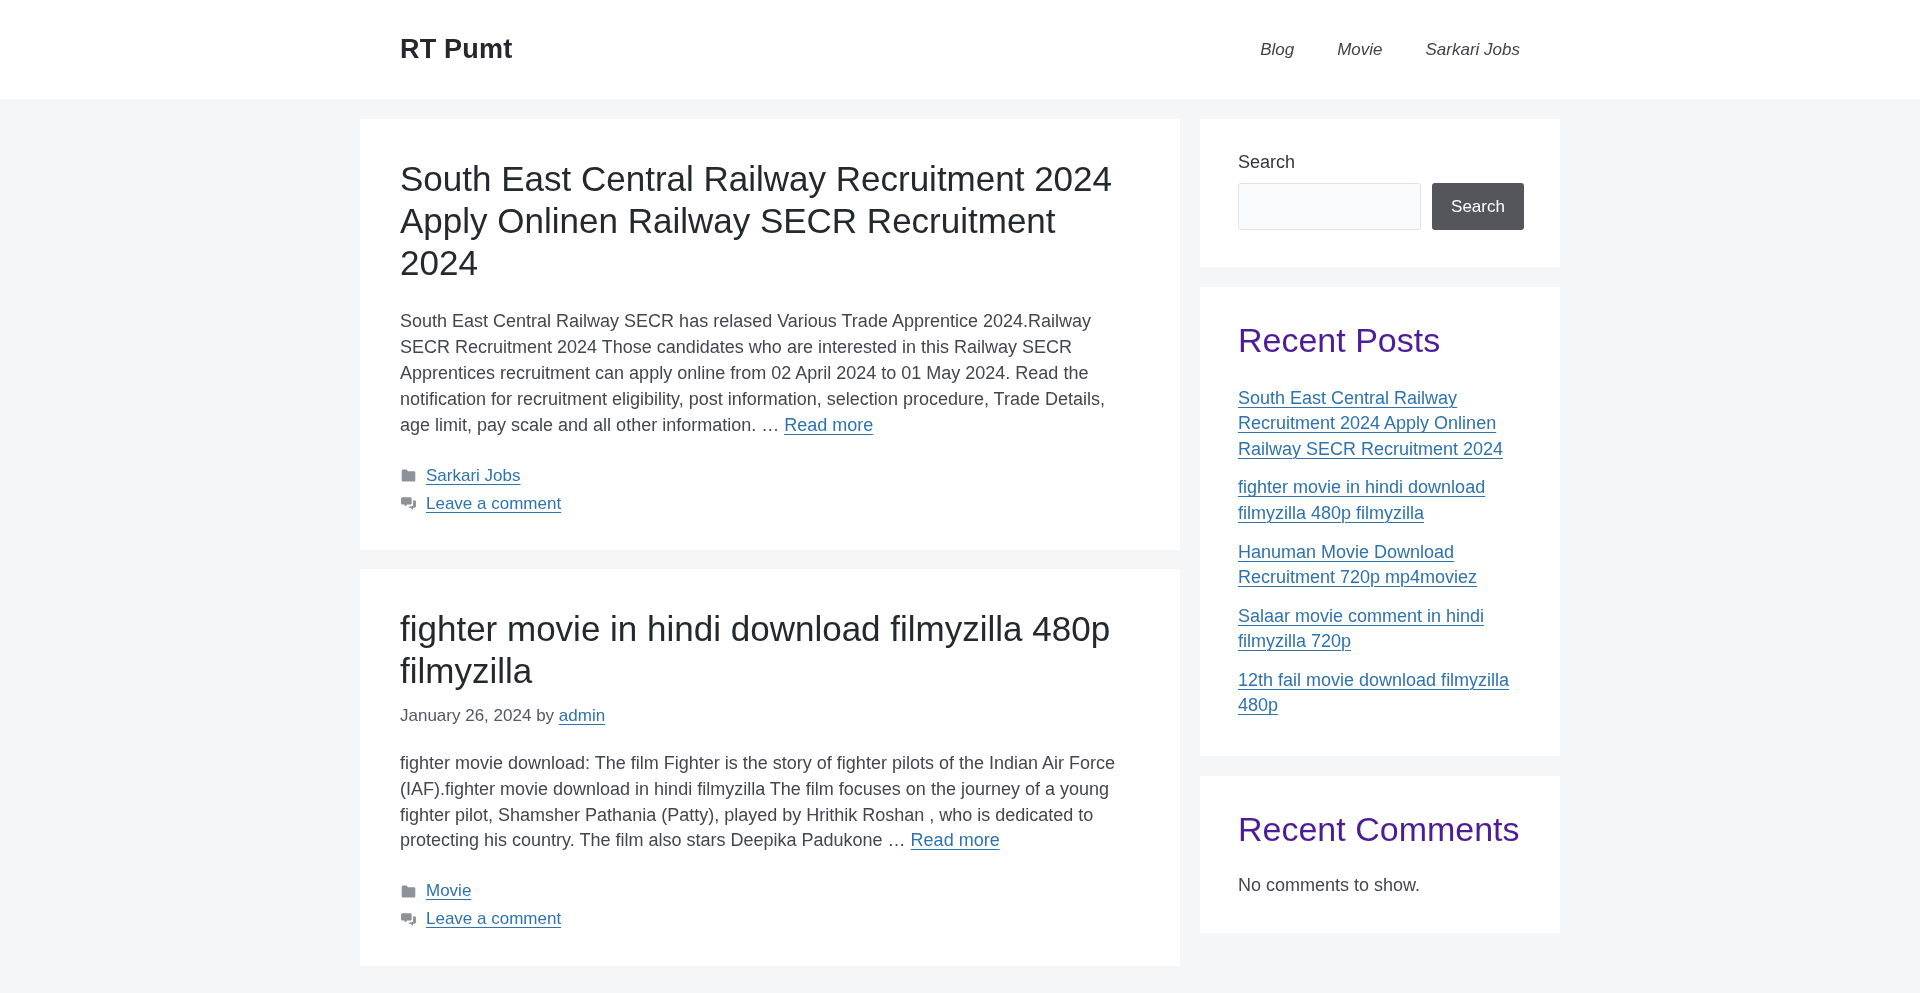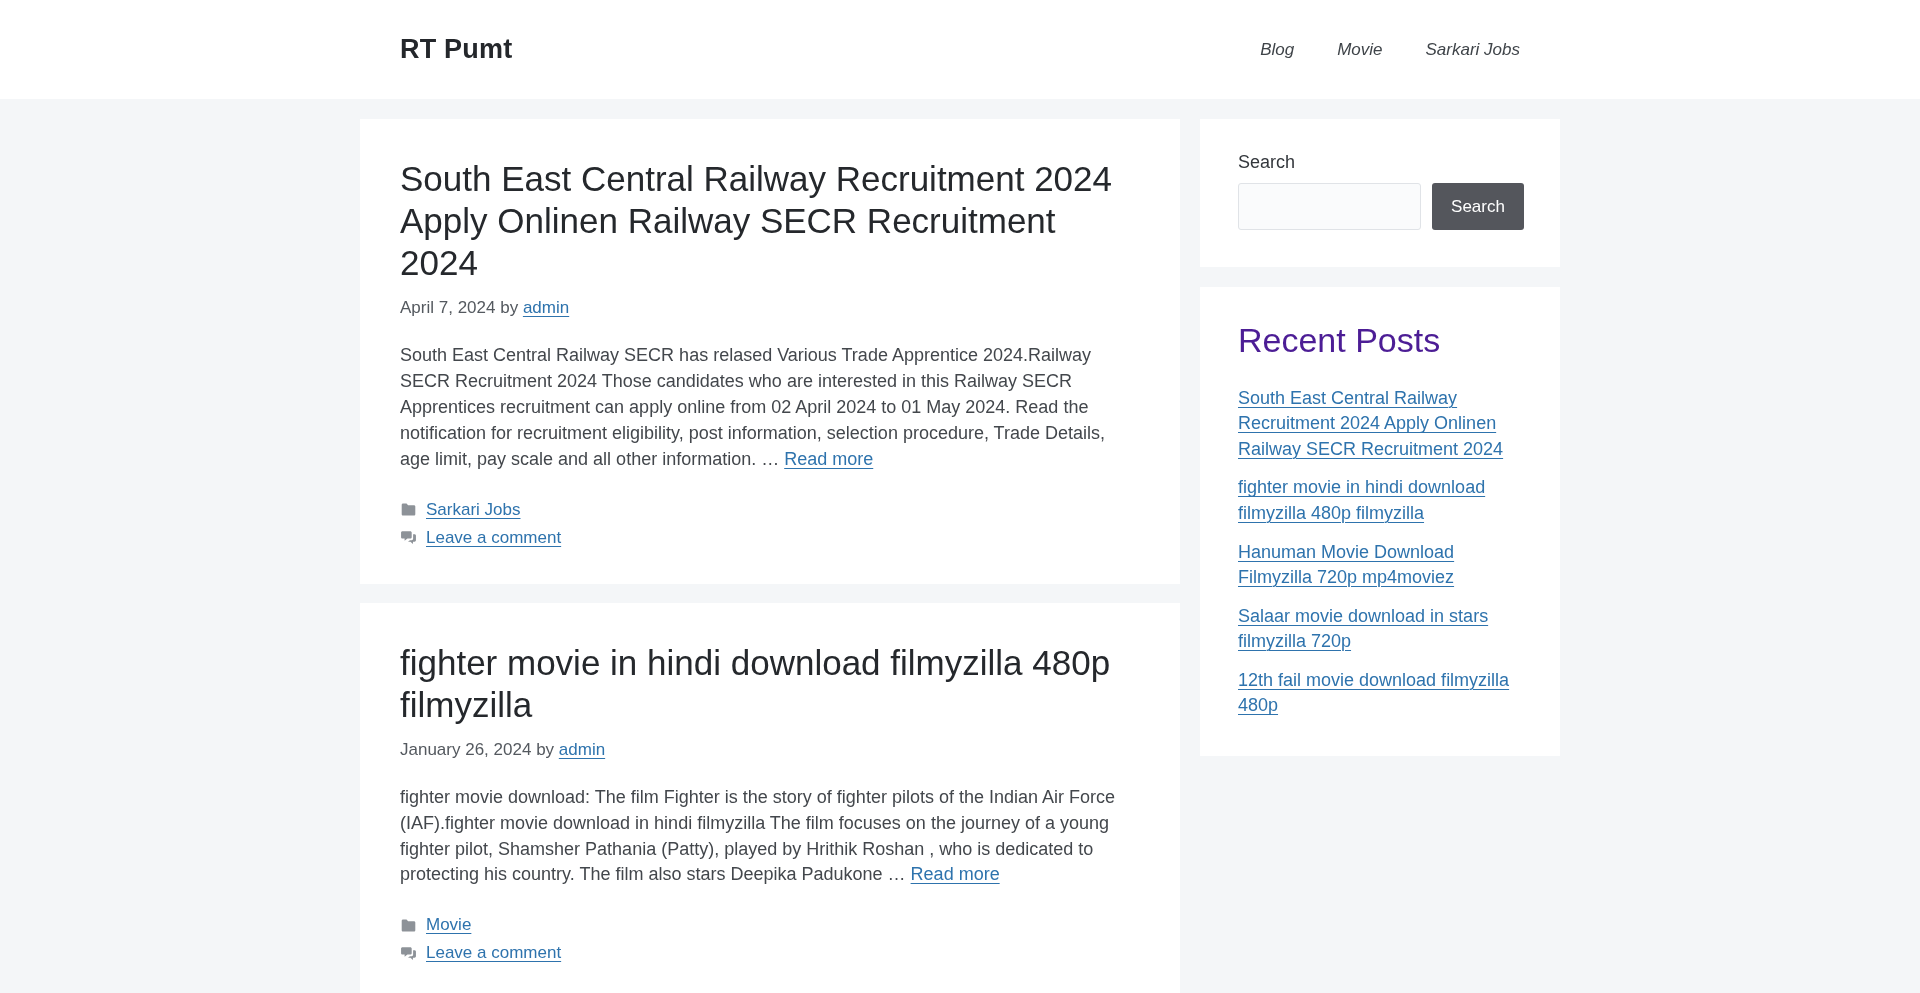--- a/index.html
+++ b/index.html
@@ -167,25 +167,20 @@
     </nav>
   </div>
 </header>
 
 <div class="container content">
 
   <main>
 
     <article class="post-card">
       <h2 class="entry-title">South East Central Railway Recruitment 2024 Apply Onlinen Railway SECR Recruitment 2024</h2>
-      <div class="entry-meta">
-        <span>April 7, 2024</span>
-        <span>by</span>
-        <a class="link">admin</a>
-      </div>
       <p class="entry-excerpt">
         <span>South East Central Railway SECR has relased Various Trade Apprentice 2024.Railway SECR Recruitment 2024 Those candidates who are interested in this Railway SECR Apprentices recruitment can apply online from 02 April 2024 to 01 May 2024. Read the notification for recruitment eligibility, post information, selection procedure, Trade Details, age limit, pay scale and all other information. …</span>
         <a class="link">Read more</a>
       </p>
       <footer class="entry-footer">
         <div class="meta-row">
           <span class="icon">
             <svg viewBox="0 0 20 20">
                 <path d="M2 4.5c0-.8.7-1.5 1.5-1.5h4.2l1.8 2h7c.8 0 1.5.7 1.5 1.5v9c0 .8-.7 1.5-1.5 1.5h-13C2.7 17 2 16.3 2 15.5v-11z"></path>
               </svg>
@@ -246,21 +241,25 @@
         <input type="text" class="search-input" value="" style="">
         <button class="search-button">Search</button>
       </div>
     </section>
 
     <section class="widget">
       <h2 class="widget-title">Recent Posts</h2>
       <ul class="recent-posts-list">
         <li><a class="link">South East Central Railway Recruitment 2024 Apply Onlinen Railway SECR Recruitment 2024</a></li>
         <li><a class="link">fighter movie in hindi download filmyzilla 480p filmyzilla</a></li>
-        <li><a class="link">Hanuman Movie Download Filmyzilla 720p mp4moviez</a></li>
-        <li><a class="link">Salaar movie download in stars filmyzilla 720p</a></li>
+        <li><a class="link">Hanuman Movie Download Recruitment 720p mp4moviez</a></li>
+        <li><a class="link">Salaar movie comment in hindi filmyzilla 720p</a></li>
         <li><a class="link">12th fail movie download filmyzilla 480p</a></li>
       </ul>
     </section>
 
+    <section class="widget">
+      <h2 class="widget-title">Recent Comments</h2>
+      <p class="no-comments">No comments to show.</p>
+    </section>
 
   </aside>
 </div>
 
 </body></html>

